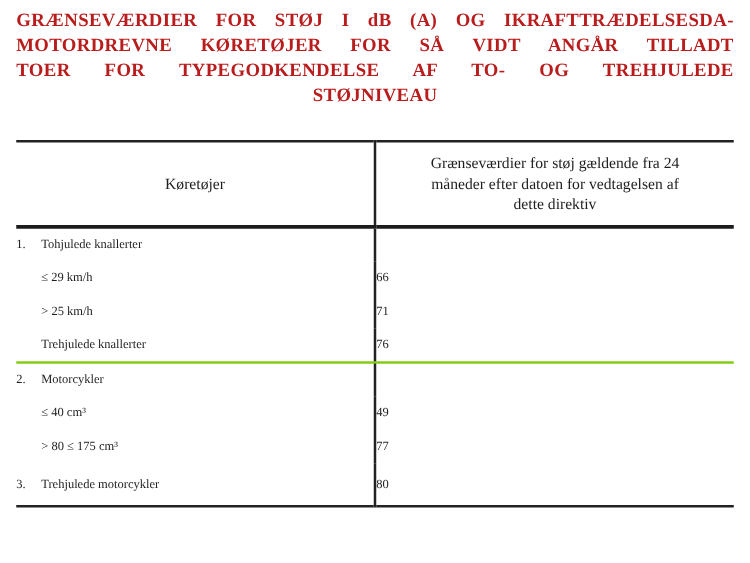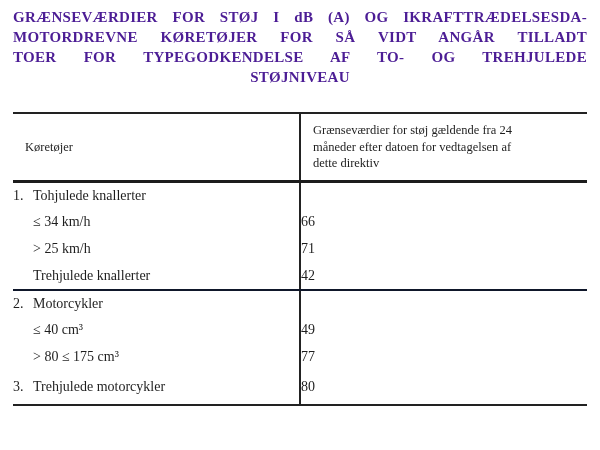--- a/index.html
+++ b/index.html
@@ -16,21 +16,21 @@
   }
   .page {
     padding: 7px 13px 0 13px;
   }
   
   .title {
     font-weight: bold;
     font-size: 15px;
     line-height: 20px;
     letter-spacing: 0.3px;
-    color: #4c1d95;
+    color: #b91c1c;
   }
   .title-line {
     text-align: justify;
     text-align-last: justify;
   }
   .title-line.centered {
     text-align: justify;
     text-align-last: center;
   }
   
@@ -42,38 +42,38 @@
     border-top: 2px solid #222222;
     border-bottom: 2px solid #222222;
   }
   col.half { width: 287px; }
   th:first-child, td:first-child {
     border-right: 2px solid #222222;
   }
   thead th {
     height: 66px;
     vertical-align: middle;
-    text-align: left;
+    text-align: center;
     font-weight: normal;
     font-size: 12.5px;
     border-bottom: 3px solid #1c1c1c;
     padding: 0 12px;
   }
   .hdr-right div {
     line-height: 16.5px;
   }
   tbody td {
-    font-size: 14px;
+    font-size: 10px;
     vertical-align: middle;
     padding: 0;
   }
   tr.body-row { height: 27px; }
   tr.tall-row { height: 34px; }
   tr.sec-end td {
-    border-bottom: 2px solid #0f172a;
+    border-bottom: 2px solid #84cc16;
   }
   td.label-cell { text-align: left; }
   td.val-cell { }
   .num {
     display: inline-block;
     width: 20px;
   }
 </style>
 </head>
 <body>
@@ -101,30 +101,30 @@
           <div>dette direktiv</div>
         </th>
       </tr>
     </thead>
     <tbody>
       <tr class="body-row">
         <td class="label-cell"><span class="num">1.</span><span class="lbl">Tohjulede knallerter</span></td>
         <td class="val-cell"></td>
       </tr>
       <tr class="body-row">
-        <td class="label-cell"><span class="num"></span><span class="lbl">≤ 34 km/h</span></td>
+        <td class="label-cell"><span class="num"></span><span class="lbl">≤ 29 km/h</span></td>
         <td class="val-cell">66</td>
       </tr>
       <tr class="body-row">
         <td class="label-cell"><span class="num"></span><span class="lbl">&gt; 25 km/h</span></td>
         <td class="val-cell">71</td>
       </tr>
       <tr class="body-row sec-end">
         <td class="label-cell"><span class="num"></span><span class="lbl">Trehjulede knallerter</span></td>
-        <td class="val-cell">42</td>
+        <td class="val-cell">76</td>
       </tr>
 
       <tr class="body-row">
         <td class="label-cell"><span class="num">2.</span><span class="lbl">Motorcykler</span></td>
         <td class="val-cell"></td>
       </tr>
       <tr class="body-row">
         <td class="label-cell"><span class="num"></span><span class="lbl">≤ 40 cm³</span></td>
         <td class="val-cell">49</td>
       </tr>

